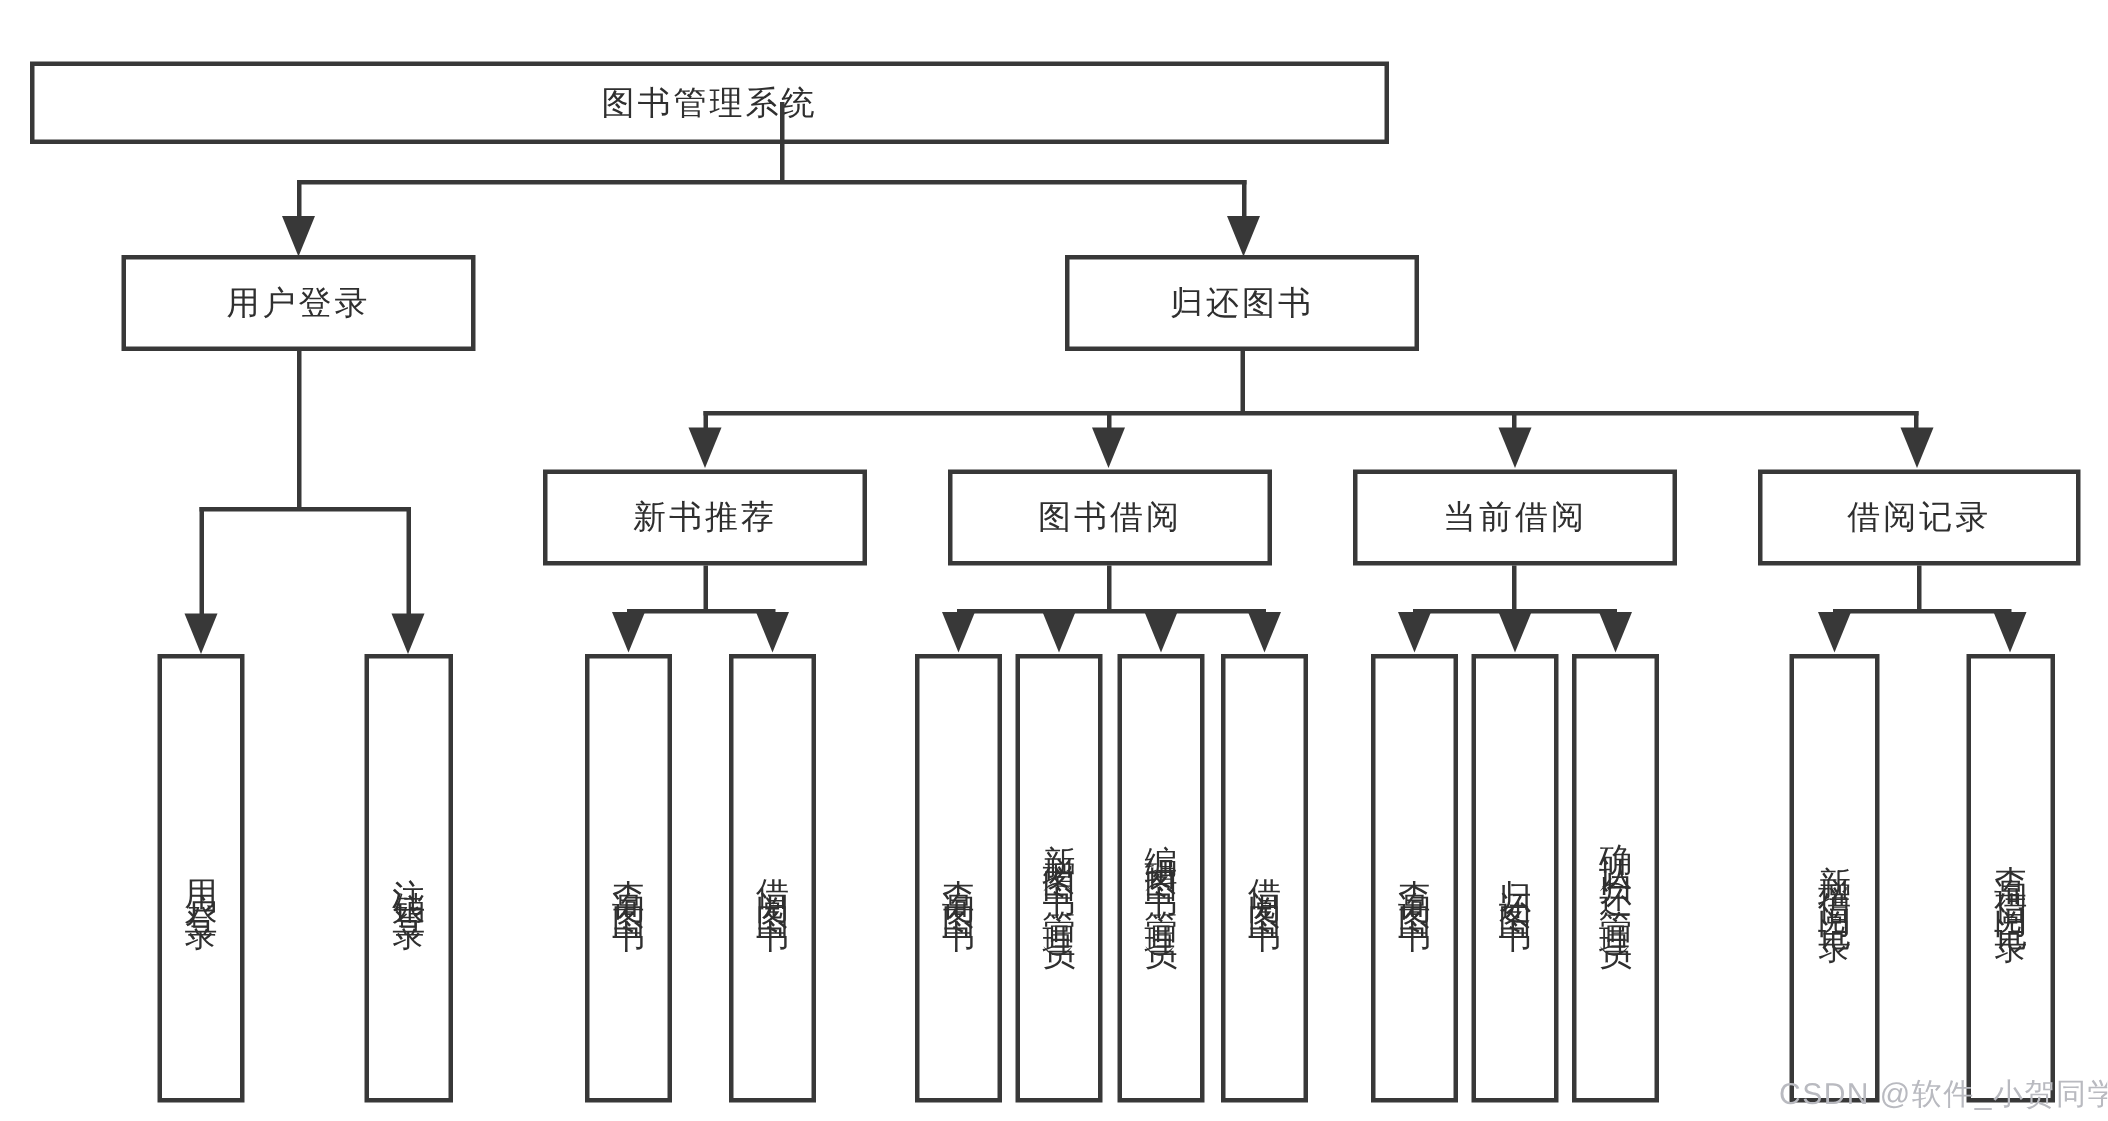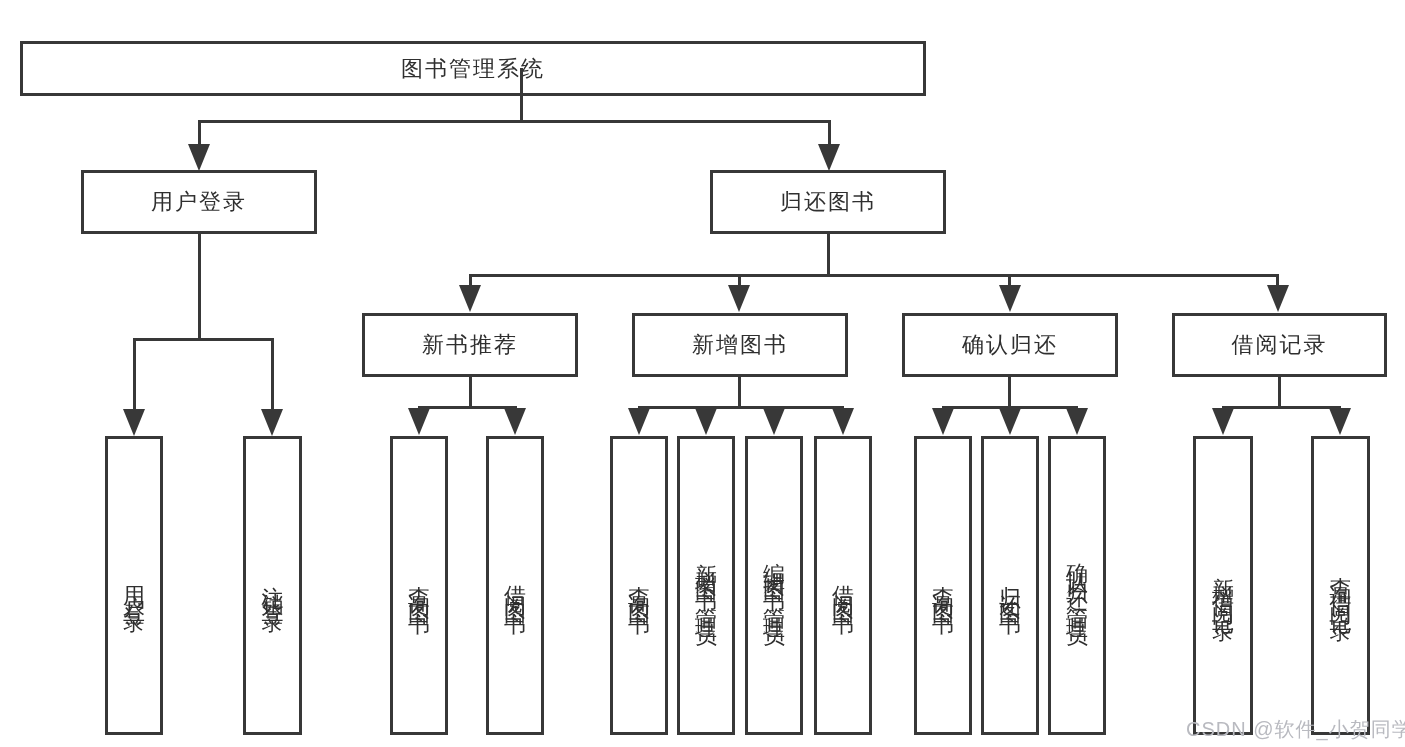--- a/index.html
+++ b/index.html
@@ -95,24 +95,24 @@
   <div class="vline" style="left:1276px;top:274px;height:12px;"></div>
   <div class="arrow" style="left:459px;top:285px;"></div>
   <div class="arrow" style="left:728px;top:285px;"></div>
   <div class="arrow" style="left:999px;top:285px;"></div>
   <div class="arrow" style="left:1267px;top:285px;"></div>
 
   <div class="node" style="left:362px;top:313px;width:216px;height:64px;text-align:center;">
     <span>新书推荐</span>
   </div>
   <div class="node" style="left:632px;top:313px;width:216px;height:64px;">
-    <span>新增图书</span>
+    <span>图书借阅</span>
   </div>
   <div class="node" style="left:902px;top:313px;width:216px;height:64px;">
-    <span>确认归还</span>
+    <span>当前借阅</span>
   </div>
   <div class="node" style="left:1172px;top:313px;width:215px;height:64px;">
     <span>借阅记录</span>
   </div>
 
   <div class="vline" style="left:469px;top:377px;height:29px;"></div>
   <div class="hline" style="left:418px;top:406px;width:99px;"></div>
   <div class="arrow" style="left:408px;top:408px;"></div>
   <div class="arrow" style="left:504px;top:408px;"></div>
 

